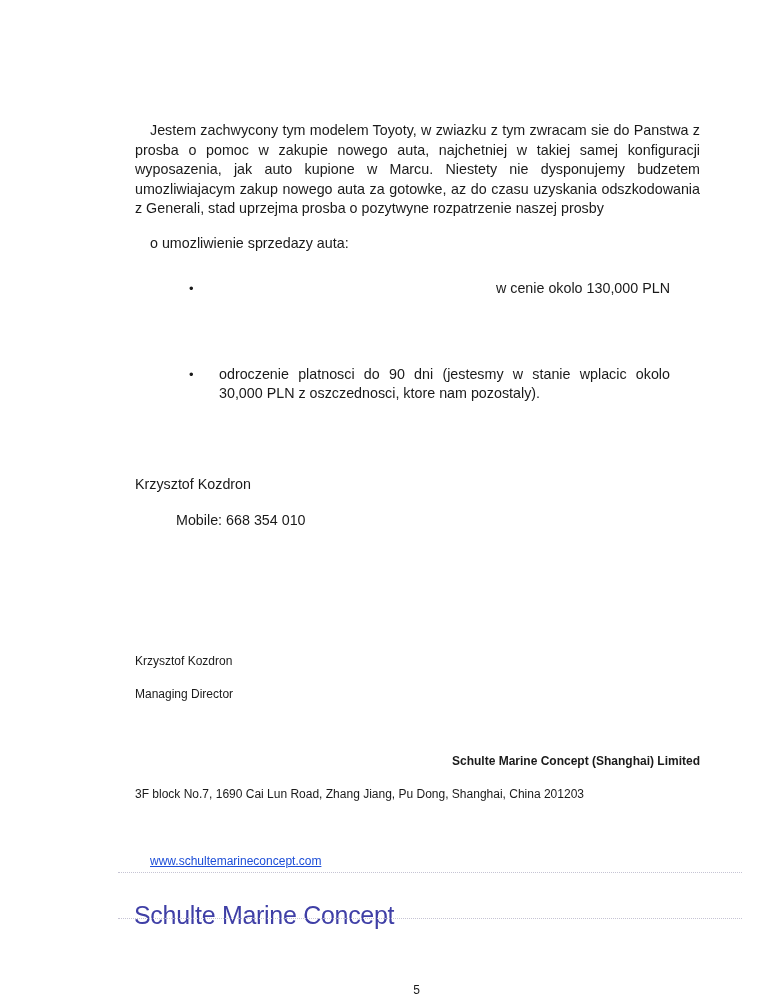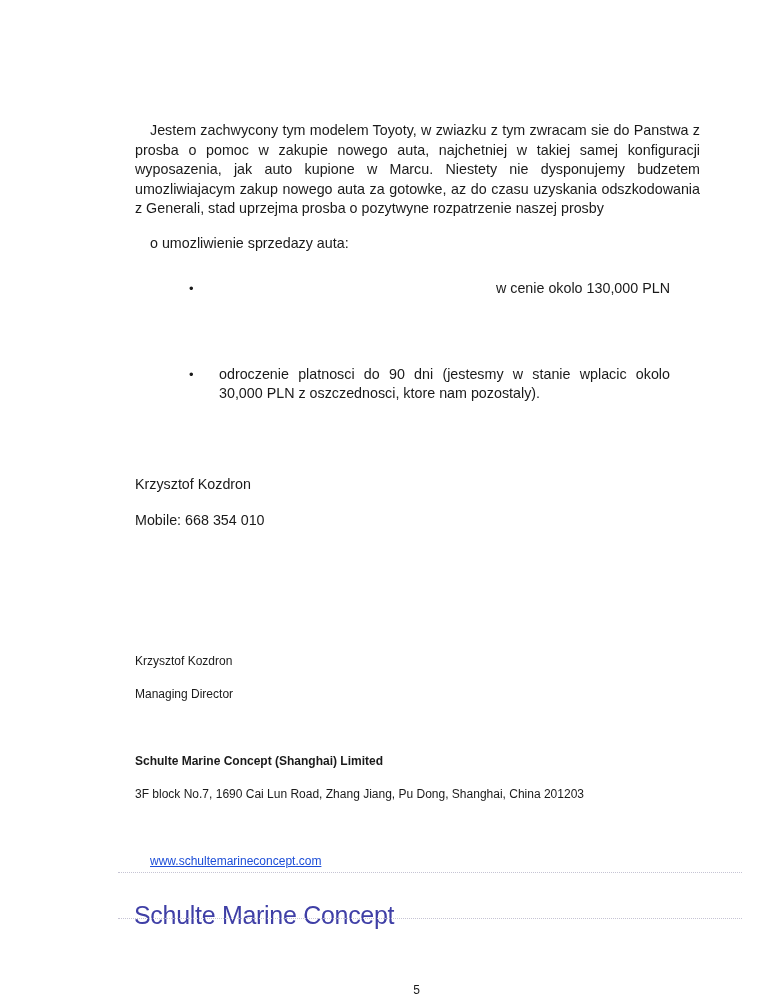--- a/index.html
+++ b/index.html
@@ -54,25 +54,25 @@
     text-align: justify;
   }
   .bullet-text.single { text-align: right; }
   .block {
     position: absolute;
     left: 90px;
     width: 595px;
   }
   .closing       { top: 356px; }
   .sender-name   { top: 430px; }
-  .sender-mobile { top: 466px; }
+  .sender-mobile { top: 466px; margin-left: 41px; }
   .small-text { font-size: 12px; line-height: 15px; color: #1a1a1a; }
   .sig-name    { top: 609px; }
   .sig-title   { top: 642px; }
-  .sig-company { top: 709px; font-weight: bold; }
+  .sig-company { top: 709px; font-weight: bold; text-align: right; }
   .sig-address { top: 742px; }
   .sig-phones  { top: 776px; }
   .sig-web     { top: 809px; }
   .sig-web a, .weblink {
     color: #1d4ed8;
     text-decoration: underline;
     cursor: pointer;
   }
   .rule {
     position: absolute;

